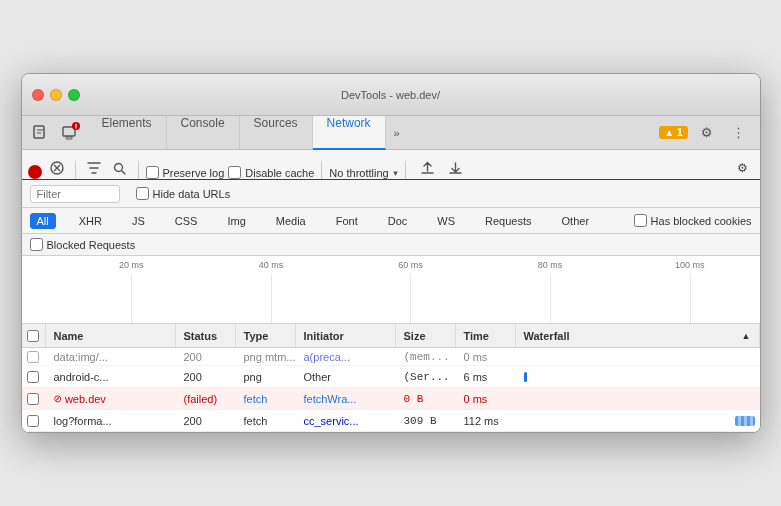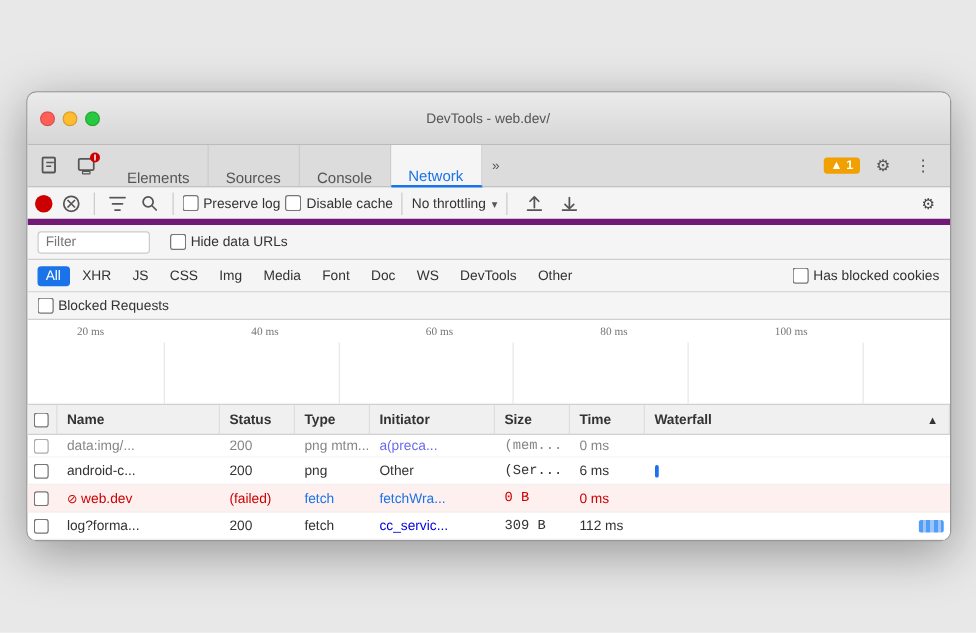--- a/index.html
+++ b/index.html
@@ -71,21 +71,21 @@
       align-items: center;
       justify-content: center;
       border-radius: 4px;
       cursor: pointer;
       color: #555;
       font-size: 13px;
       position: relative;
     }
     .tab-item {
       display: flex;
-      align-items: flex-end;
+      align-items: flex-start;
       padding: 0 14px;
       cursor: pointer;
       color: #555;
       font-size: 12px;
       border-right: 1px solid #ccc;
       white-space: nowrap;
     }
     .tab-item.active {
       background: #f5f5f5;
       color: #1a73e8;
@@ -110,23 +110,23 @@
       background: #f0a000;
       color: white;
       border-radius: 3px;
       padding: 1px 5px;
       font-size: 10px;
       font-weight: bold;
     }
     
     .network-toolbar {
       background: #f5f5f5;
-      border-bottom: 5px solid #701a75;
-      display: flex;
-      align-items: center;
+      border-bottom: 1px solid #701a75;
+      display: flex;
+      align-items: flex-end;
       padding: 0 6px;
       height: 30px;
       gap: 4px;
     }
     .record-btn {
       width: 14px;
       height: 14px;
       border-radius: 50%;
       background: #cc0000;
       cursor: pointer;
@@ -207,21 +207,21 @@
       background: white;
     }
     
     .filter-types-row {
       background: #f5f5f5;
       border-bottom: 1px solid #d0d0d0;
       display: flex;
       align-items: center;
       padding: 2px 8px;
       height: 26px;
-      gap: 3px;
+      gap: 16px;
       font-size: 11px;
     }
     .filter-type-btn {
       padding: 1px 6px;
       border-radius: 3px;
       cursor: pointer;
       font-size: 11px;
       color: #333;
       background: transparent;
       border: 1px solid transparent;
@@ -253,25 +253,24 @@
       align-items: flex-start;
       padding-top: 4px;
       padding-left: 40px;
       position: absolute;
       top: 0;
       left: 0;
       right: 0;
     }
     .ruler-mark {
       flex: 1;
-      text-align: left;
+      text-align: center;
       font-size: 9px;
       color: #777;
       position: relative;
-      font-family: Liberation Serif, serif;
     }
     .ruler-mark::before {
       content: '';
       position: absolute;
       top: 14px;
       left: 50%;
       width: 1px;
       height: 50px;
       background: #e8e8e8;
     }
@@ -425,24 +424,24 @@
           <svg width="6" height="6" viewBox="0 0 6 6">
               <path d="M3 1v3M3 4.5v.5" stroke="white" stroke-width="1.2" stroke-linecap="round"></path>
             </svg>
         </div>
       </div>
     </div>
     <div class="tab-item">
       <span>Elements</span>
     </div>
     <div class="tab-item">
+      <span>Console</span>
+    </div>
+    <div class="tab-item">
       <span>Sources</span>
-    </div>
-    <div class="tab-item">
-      <span>Console</span>
     </div>
     <div class="tab-item active">
       <span>Network</span>
     </div>
     <div class="tab-more">
       <span>»</span>
     </div>
     <div class="tab-right-icons">
       <span class="warning-badge">▲ 1</span>
       <div class="toolbar-icon-btn">⚙</div>
@@ -522,21 +521,21 @@
   <div class="filter-types-row">
     <button class="filter-type-btn active">All</button>
     <button class="filter-type-btn">XHR</button>
     <button class="filter-type-btn">JS</button>
     <button class="filter-type-btn">CSS</button>
     <button class="filter-type-btn">Img</button>
     <button class="filter-type-btn">Media</button>
     <button class="filter-type-btn">Font</button>
     <button class="filter-type-btn">Doc</button>
     <button class="filter-type-btn">WS</button>
-    <button class="filter-type-btn">DevTools</button>
+    <button class="filter-type-btn">Requests</button>
     <button class="filter-type-btn">Other</button>
     <div class="has-blocked-row">
       <label class="checkbox-label">
         <input type="checkbox" style="">
         <span>Has blocked cookies</span>
       </label>
     </div>
   </div>
 
   <div class="blocked-row">

